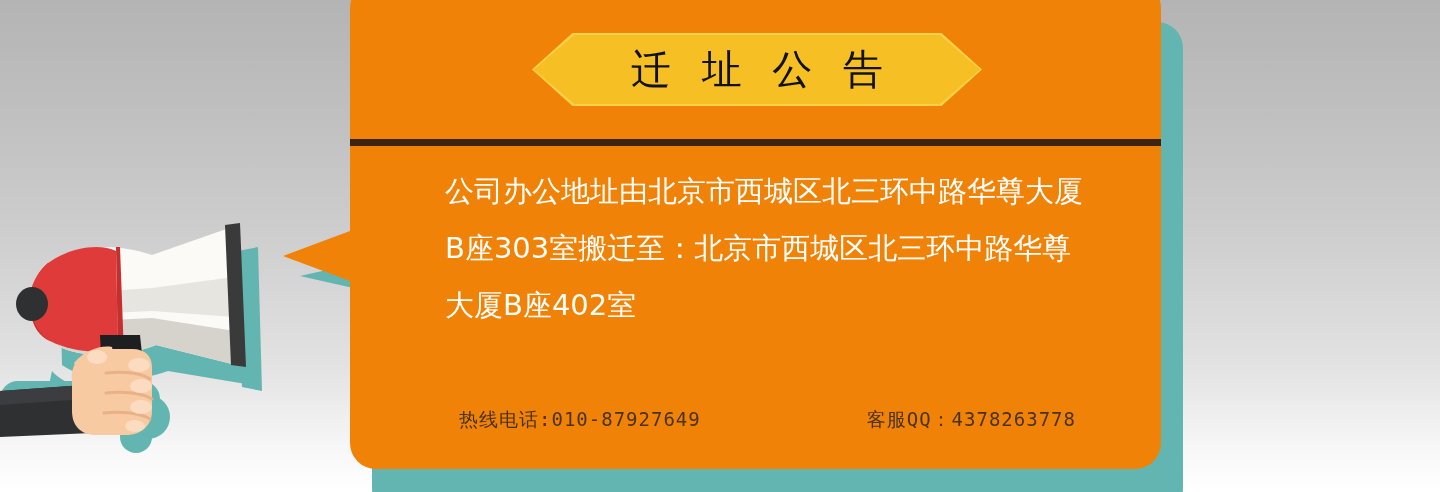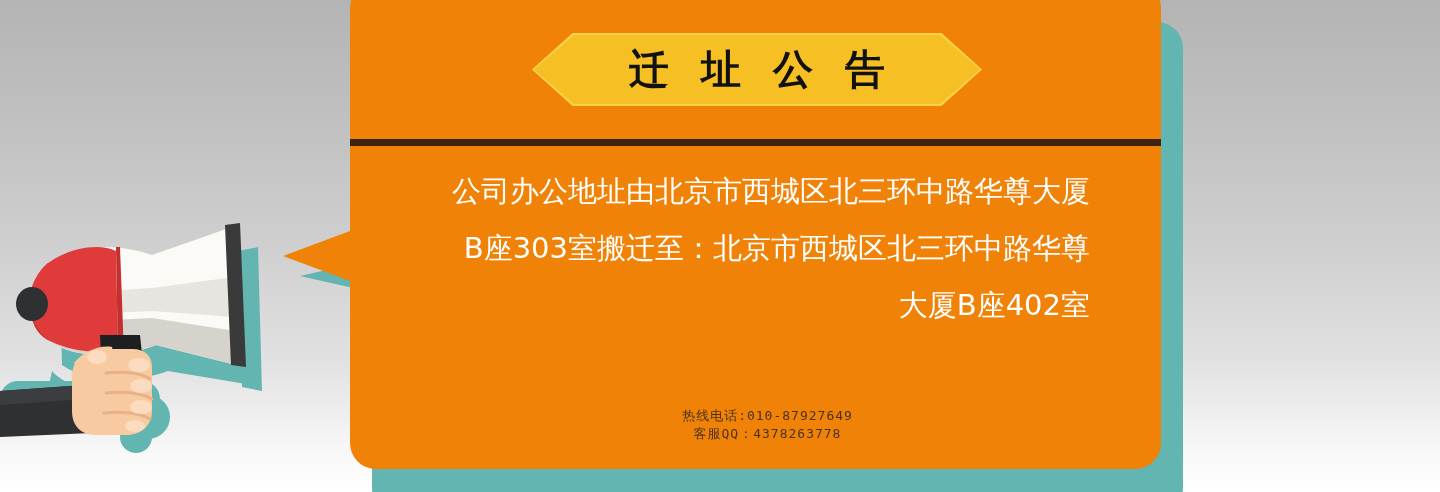--- a/index.html
+++ b/index.html
@@ -86,21 +86,21 @@
     width: 450px;
     height: 73px;
     background: #fbd149;
     -webkit-clip-path: polygon(9% 0%, 91% 0%, 100% 50%, 91% 100%, 9% 100%, 0% 50%);
     clip-path: polygon(9% 0%, 91% 0%, 100% 50%, 91% 100%, 9% 100%, 0% 50%);
   }
   .title-text {
     position: relative;
     font-family: "DejaVu Sans", "Liberation Sans", sans-serif;
     font-size: 40px;
-    font-weight: bold;
+    font-weight: normal;
     letter-spacing: 9px;
     color: #111111;
     white-space: nowrap;
     padding-left: 9px;
   }
 
   
   .divider {
     position: absolute;
     left: 350px;
@@ -114,38 +114,37 @@
   .body-copy {
     position: absolute;
     left: 445px;
     top: 163px;
     width: 645px;
     color: #ffffff;
     font-family: "DejaVu Sans", "Liberation Sans", sans-serif;
     font-size: 29px;
     line-height: 57px;
     letter-spacing: 0px;
-    text-align: right;
+    text-align: left;
   }
 
   
   .footer {
     position: absolute;
     left: 445px;
     top: 407px;
     width: 645px;
     display: flex;
     justify-content: space-between;
     align-items: center;
     color: #4a3216;
     font-family: "DejaVu Sans Mono", "Liberation Mono", monospace;
-    font-size: 13px;
+    font-size: 19px;
     letter-spacing: 1px;
     white-space: nowrap;
-    flex-direction: column;
   }
   .footer-item { padding: 0 14px; }
 
   
   .illustration {
     position: absolute;
     left: 0px;
     top: 185px;
     width: 300px;
     height: 307px;

